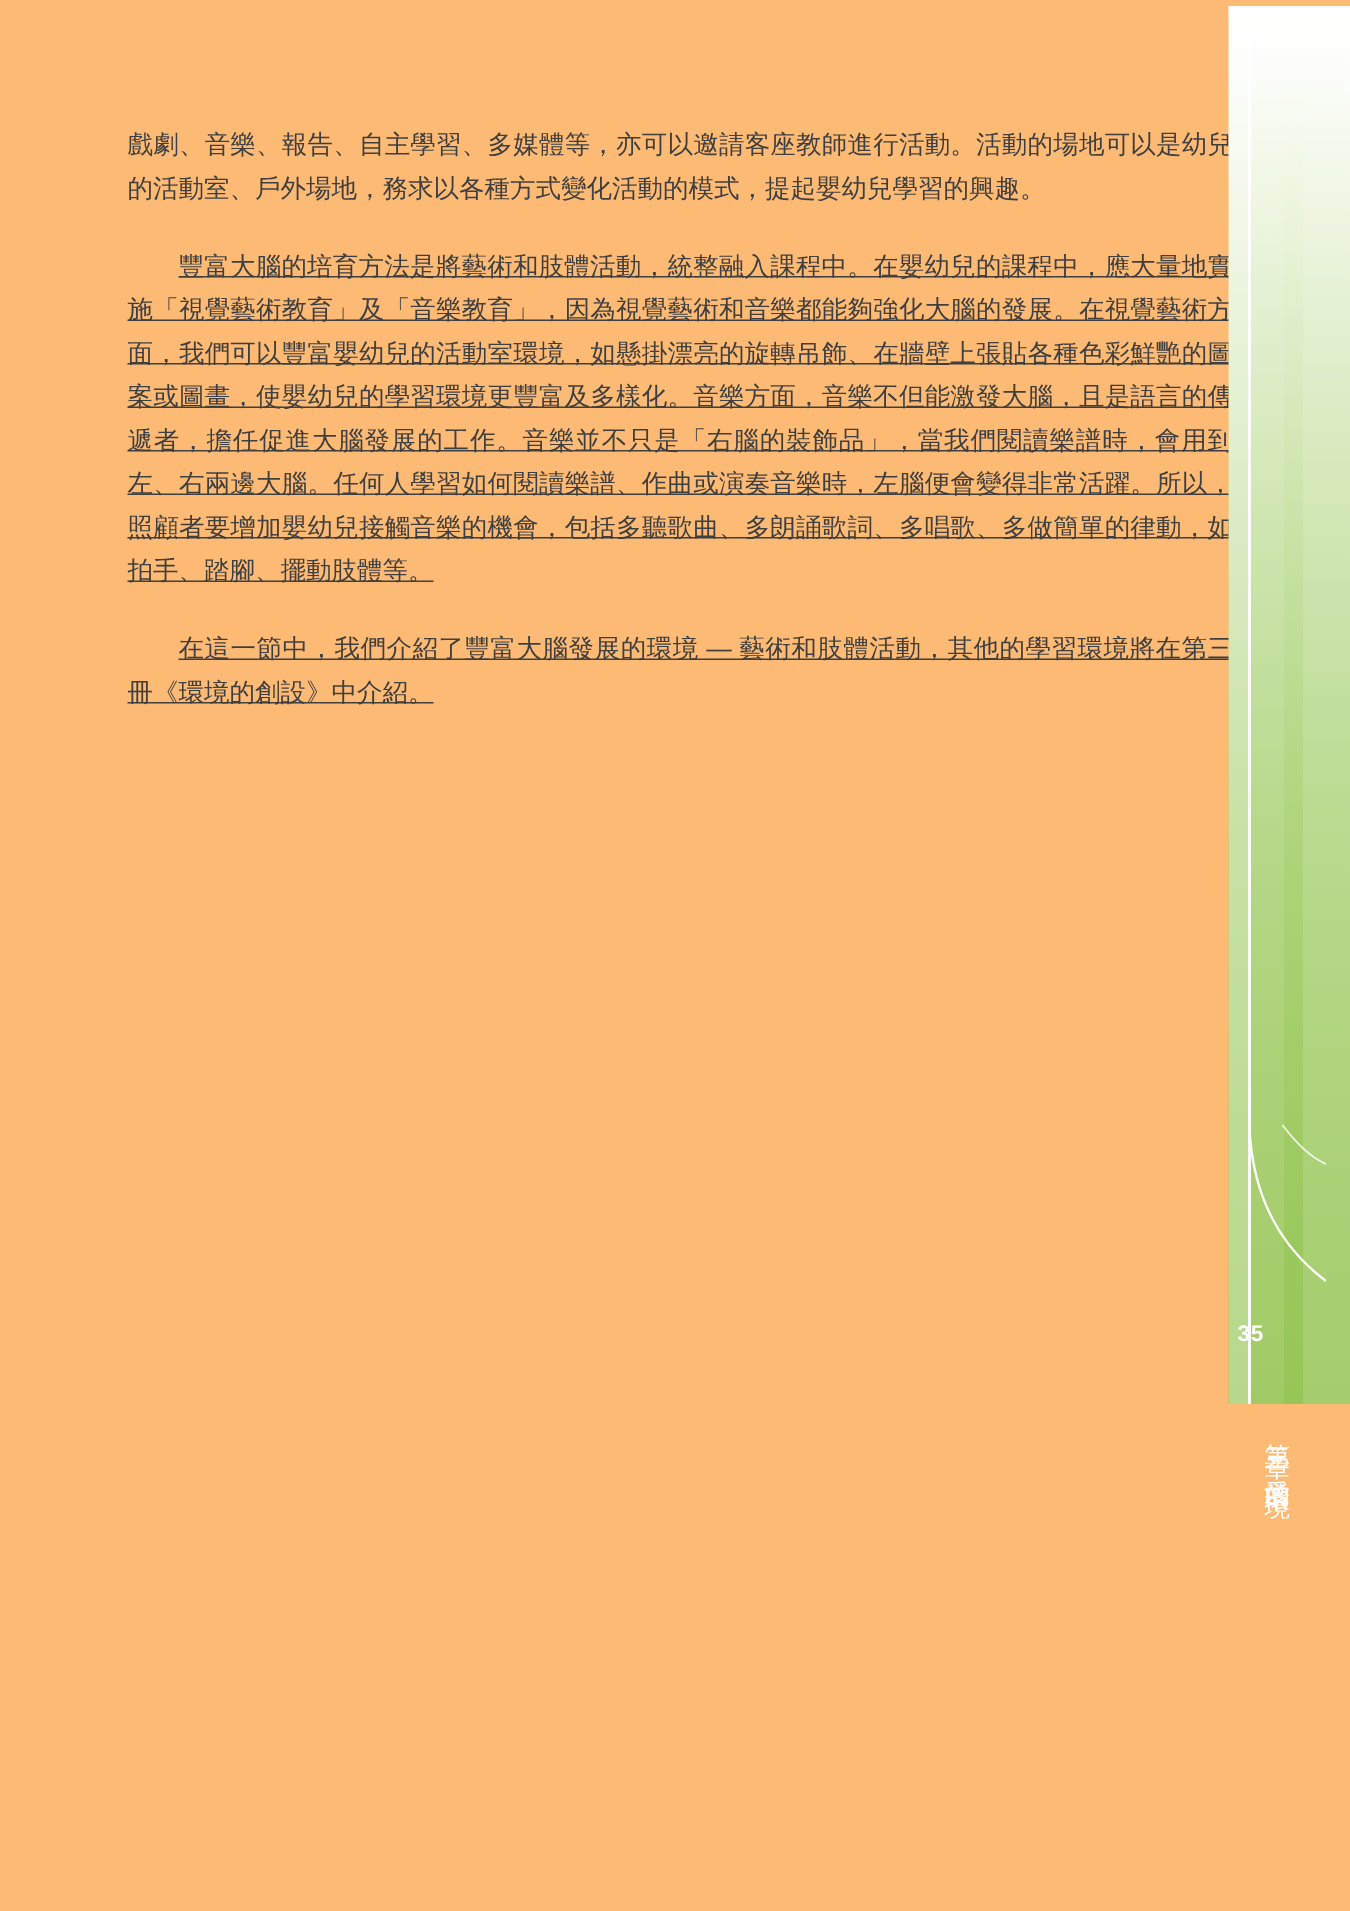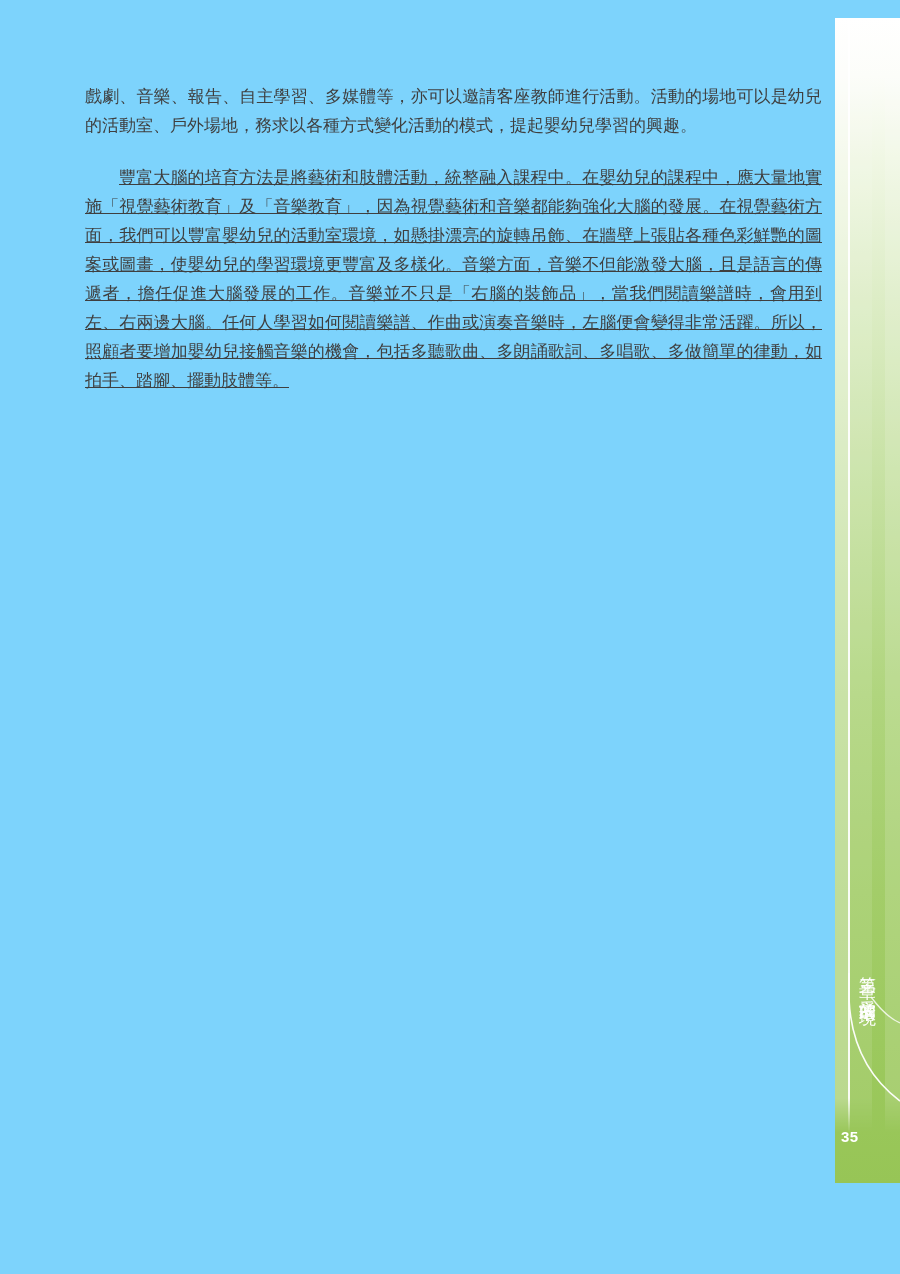--- a/index.html
+++ b/index.html
@@ -1,48 +1,49 @@
 <!DOCTYPE html>
 <html><head>
 <meta charset="utf-8">
 <style>
   html,body{margin:0;padding:0;background:#e9e9e9;}
   .page{
     position:relative;
     width:900px;height:1274px;
-    background:#7dd3fc;
+    background:#fdba74;
     overflow:hidden;
     font-family:"Liberation Sans","DejaVu Sans",sans-serif;
   }
   
   .content{
     position:absolute;
     left:85px;top:82px;width:737px;
     color:#3f3f3f;
     font-size:17px;
     line-height:29px;
     text-align:justify;
     text-justify:inter-ideograph;
   }
   .content p{margin:0 0 23px 0;}
   .content p.indent{text-indent:2em;text-decoration:underline;}
   
   .sidebar{
-    position:absolute;top:18px;right:0;
-    width:65px;height:1165px;
+    position:absolute;top:4px;right:0;
+    width:65px;height:932px;
     background:linear-gradient(180deg,
       #ffffff 0%,
       #fcfdf9 5%,
       #f0f7e4 12%,
       #ddedc6 24%,
       #c6e1a2 40%,
       #b0d57e 58%,
       #a3cd69 75%,
       #9cc95e 88%,
       #97c556 100%);
+    padding-left:16px;
   }
   .stripes{
     position:absolute;inset:0;
     background:linear-gradient(90deg,
       rgba(255,255,255,0.32) 0px, rgba(255,255,255,0.32) 13px,
       rgba(255,255,255,0.95) 13px, rgba(255,255,255,0.95) 15px,
       rgba(255,255,255,0.10) 15px, rgba(255,255,255,0.10) 37px,
       rgba(255,255,255,0.00) 37px, rgba(255,255,255,0.00) 50px,
       rgba(255,255,255,0.14) 50px, rgba(255,255,255,0.14) 65px);
     -webkit-mask-image:linear-gradient(180deg,#000 0px,#000 1080px,transparent 1115px);
@@ -72,20 +73,21 @@
   }
 </style>
 </head>
 <body>
 
 <div class="page">
 
   <div class="content">
     <p>戲劇、音樂、報告、自主學習、多媒體等，亦可以邀請客座教師進行活動。活動的場地可以是幼兒的活動室、戶外場地，務求以各種方式變化活動的模式，提起嬰幼兒學習的興趣。</p>
     <p class="indent">豐富大腦的培育方法是將藝術和肢體活動，統整融入課程中。在嬰幼兒的課程中，應大量地實施「視覺藝術教育」及「音樂教育」，因為視覺藝術和音樂都能夠強化大腦的發展。在視覺藝術方面，我們可以豐富嬰幼兒的活動室環境，如懸掛漂亮的旋轉吊飾、在牆壁上張貼各種色彩鮮艷的圖案或圖畫，使嬰幼兒的學習環境更豐富及多樣化。音樂方面，音樂不但能激發大腦，且是語言的傳遞者，擔任促進大腦發展的工作。音樂並不只是「右腦的裝飾品」，當我們閱讀樂譜時，會用到左、右兩邊大腦。任何人學習如何閱讀樂譜、作曲或演奏音樂時，左腦便會變得非常活躍。所以，照顧者要增加嬰幼兒接觸音樂的機會，包括多聽歌曲、多朗誦歌詞、多唱歌、多做簡單的律動，如拍手、踏腳、擺動肢體等。</p>
+    <p class="indent">在這一節中，我們介紹了豐富大腦發展的環境 — 藝術和肢體活動，其他的學習環境將在第三冊《環境的創設》中介紹。</p>
   </div>
 
   <div class="sidebar">
     <div class="stripes"></div>
 
     <svg class="curves" viewBox="0 0 65 210">
       <path d="M 14 0 L 14 26 Q 17 92 65 128" fill="none" stroke="#ffffff" stroke-width="1.6" opacity="0.95"></path>
       <path d="M 36 24 Q 51 44 65 50" fill="none" stroke="#ffffff" stroke-width="1.3" opacity="0.8"></path>
     </svg>
 

